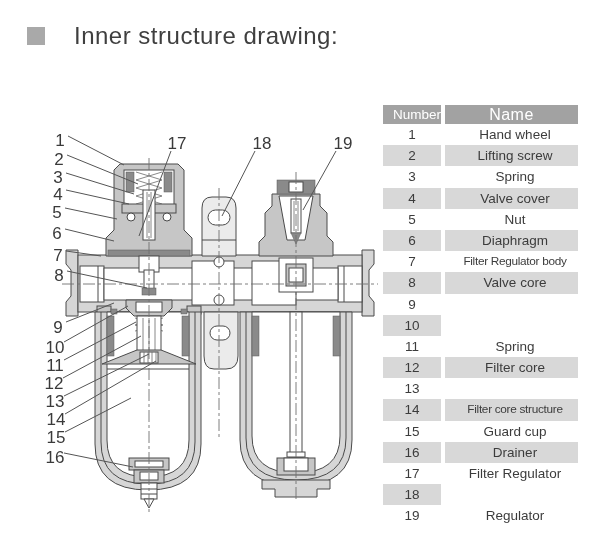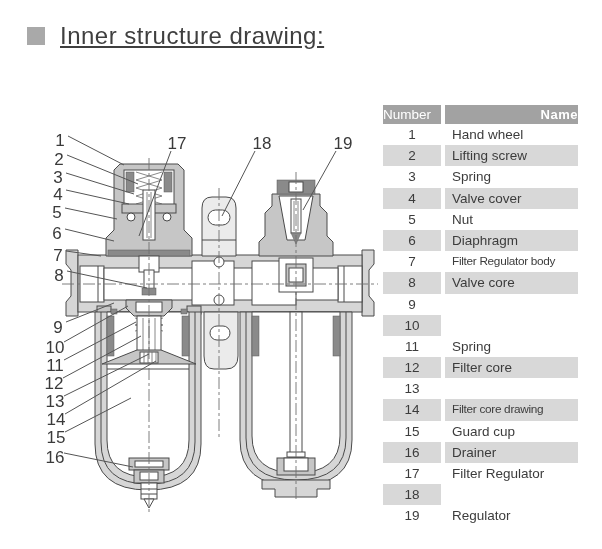--- a/index.html
+++ b/index.html
@@ -3,29 +3,29 @@
 <meta charset="utf-8">
 <style>
   html,body { margin:0; padding:0; background:#ffffff; }
   .page {
     position:relative; width:602px; height:549px; background:#fff;
     font-family:"Liberation Sans", sans-serif; overflow:hidden;
   }
   
   .title-row { position:absolute; left:27px; top:22px; display:flex; align-items:center; }
   .bullet { width:18px; height:18px; background:#a9a9a9; }
-  .title-text { margin-left:15px; font-size:24px; color:#3f3f3f; letter-spacing:0.5px;text-decoration:underline; }
+  .title-text { margin-left:29px; font-size:24px; color:#3f3f3f; letter-spacing:0.5px; }
   
   .parts-table { position:absolute; left:383px; top:105px; width:195px; font-size:13.5px; color:#3c3c3c; }
   .thead { display:flex; height:19px; line-height:19px; }
-  .thead .num { width:58px; margin-right:4px; background:#a2a2a2; color:#fff; text-align:left; font-size:13.5px; }
-  .thead .name { flex:1; background:#a2a2a2; color:#fff; text-align:right; font-size:13px; letter-spacing:0.5px;font-weight:bold; }
+  .thead .num { width:58px; margin-right:4px; background:#a2a2a2; color:#fff; text-align:right; font-size:13.5px; }
+  .thead .name { flex:1; background:#a2a2a2; color:#fff; text-align:center; font-size:16px; letter-spacing:0.5px; }
   .trow { display:flex; height:21.2px; line-height:21.2px; }
   .trow .num { width:58px; margin-right:4px; text-align:center; }
-  .trow .name { flex:1; padding-left:7px; white-space:nowrap; overflow:hidden; }
+  .trow .name { flex:1; padding-left:7px; white-space:nowrap; overflow:hidden;text-align:center; }
   .rows .trow:nth-child(even) .num,
   .rows .trow:nth-child(even) .name { background:#d8d8d8; }
   .rows .trow:nth-child(7) .name,
   .rows .trow:nth-child(14) .name { font-size:11.8px; letter-spacing:-0.3px; }
   
   svg.drawing { position:absolute; left:0; top:0; }
   .fg { fill:#d6d6d6; stroke:#4a4a4a; stroke-width:1; }
   .fm { fill:#c6c6c6; stroke:#4a4a4a; stroke-width:1; }
   .fe { fill:#ebebeb; stroke:#4a4a4a; stroke-width:1; }
   .fw { fill:#ffffff; stroke:#4a4a4a; stroke-width:1; }
@@ -259,21 +259,21 @@
         </div>
       <div class="trow">
           <div class="num">12</div>
           <div class="name">Filter core</div>
         </div>
       <div class="trow">
           <div class="num">13</div>
         </div>
       <div class="trow">
           <div class="num">14</div>
-          <div class="name">Filter core drawing</div>
+          <div class="name">Filter core structure</div>
         </div>
       <div class="trow">
           <div class="num">15</div>
           <div class="name">Guard cup</div>
         </div>
       <div class="trow">
           <div class="num">16</div>
           <div class="name">Drainer</div>
         </div>
       <div class="trow">

